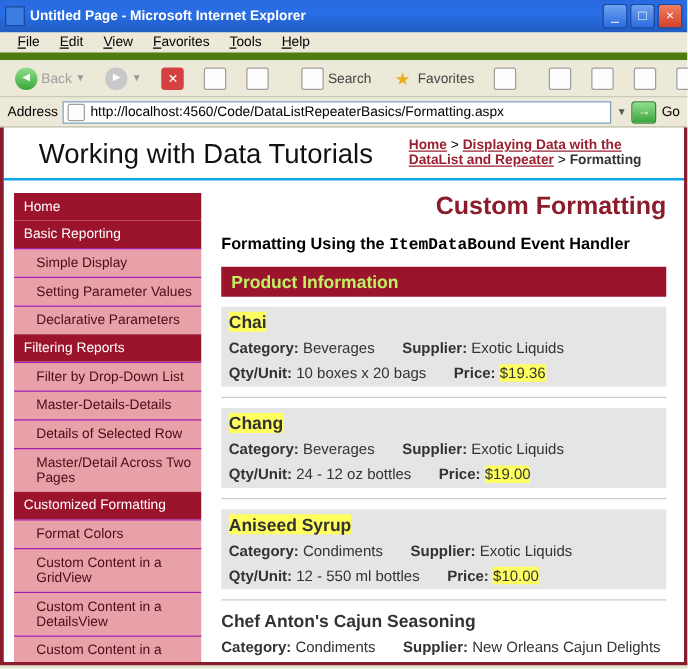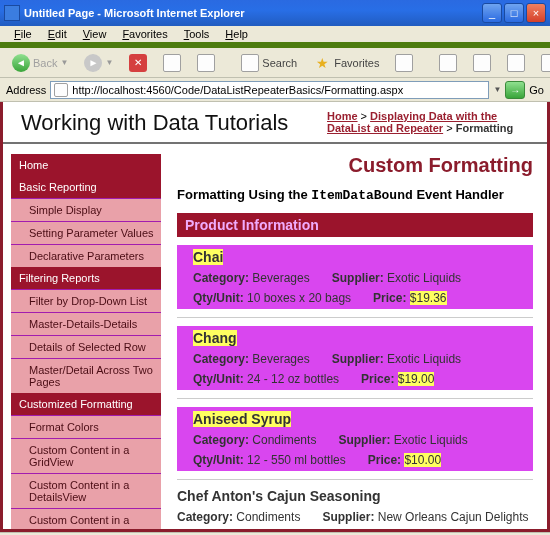--- a/index.html
+++ b/index.html
@@ -26,45 +26,45 @@
   .plain-ic{ width:18px;height:18px;border:1px solid #a0a0a0;border-radius:2px;background:#fdfdfd; }
   .star-ic { width:18px;height:18px;color:#e8b020;font-size:14px;display:flex;align-items:center;justify-content:center; }
   .sep { width:1px; height:20px; background:#c0c0b0; margin:0 3px; }
 
   .addrbar { height:24px; background:#ece9d8; border-bottom:1px solid #c0c0b0; display:flex; align-items:center; padding:0 6px; gap:4px;justify-content:center; }
   .addrbar .url { flex:1; height:18px; border:1px solid #7f9db9; background:#fff; font-size:11px; padding:1px 3px; display:flex; align-items:center; overflow:hidden; white-space:nowrap; }
   .gobtn { width:20px; height:18px; background:linear-gradient(to bottom,#8fe08f,#3aa53a); border:1px solid #3a8a3a; border-radius:3px; display:flex; align-items:center; justify-content:center; color:#fff; font-size:10px; }
 
   
   .page-wrap { border:3px solid #8b1c2c; border-top:none; height:430px; overflow:auto; background:#fff; }
-  .page-head { display:flex; padding:8px 10px 6px 18px; border-bottom:2px solid #737373;justify-content:space-between; }
+  .page-head { display:flex; padding:8px 10px 6px 28px; border-bottom:2px solid #0ea5e9;justify-content:space-between; }
   .page-head h1 { margin:0; font-family:"Trebuchet MS",sans-serif; font-size:22px; font-weight:normal; color:#111; flex:1; }
   .breadcrumb { font-size:11px; text-align:left; max-width:210px; }
   .breadcrumb a { color:#9a2030; text-decoration:underline; font-weight:bold; }
   .breadcrumb b { font-weight:bold; color:#333; }
 
   .columns { display:flex; padding:10px 8px 8px 8px; align-items:flex-start; }
   .sidebar { width:150px; flex-shrink:0; }
   .nav-hdr { background:#9b142c; color:#fff; padding:5px 8px; font-size:11px; }
   .nav-it  { background:#e9a1a9; color:#4a0c14; padding:5px 6px 5px 18px; border-top:1px solid #a21caf; font-size:11px; }
 
   .content { flex:1; padding:0 6px 0 16px; }
   .content h2 { font-family:"Trebuchet MS",sans-serif; color:#8b1c2c; font-size:20px; margin:0 0 10px 0;text-align:right; }
   .subhead { font-family:"Trebuchet MS",sans-serif; font-size:13px; font-weight:bold; margin-bottom:10px; }
   .mono { font-family:"Courier New",monospace; font-weight:bold; }
 
-  .band { background:#9b142c; color:#f0abfc; font-family:"Trebuchet MS",sans-serif; font-weight:bold; font-size:14px; padding:4px 8px; }
+  .band { background:#9b142c; color:#bef264; font-family:"Trebuchet MS",sans-serif; font-weight:bold; font-size:14px; padding:4px 8px; }
   .product { margin:8px 0 4px 0; }
   .product .pname { font-family:"Trebuchet MS",sans-serif; font-size:14px; font-weight:bold; color:#333; }
   .product.hl .pname, .product.hl .price { background:#ffff60; }
   .prow { margin-top:6px; font-size:12px; color:#333; }
   .prow span.seglbl { font-weight:bold; }
   .prow .gap { display:inline-block; width:22px; }
   .divider { border:0; border-top:1px solid #ccc; margin:8px 0; }
-  .product.hl { background:#d946ef; padding:4px 16px; }
+  .product.hl { background:#e5e5e5; padding:4px 6px; }
 
   .statusbar { height:20px; background:#ece9d8; border-top:1px solid #c0c0b0; display:flex; align-items:center; padding:0 6px; font-size:11px; color:#333; }
   .statusbar .spacer { flex:1; }
 </style>
 </head>
 <body>
 
 <div class="titlebar">
   <div class="appicon"></div>
   <div class="title-text">Untitled Page - Microsoft Internet Explorer</div>

